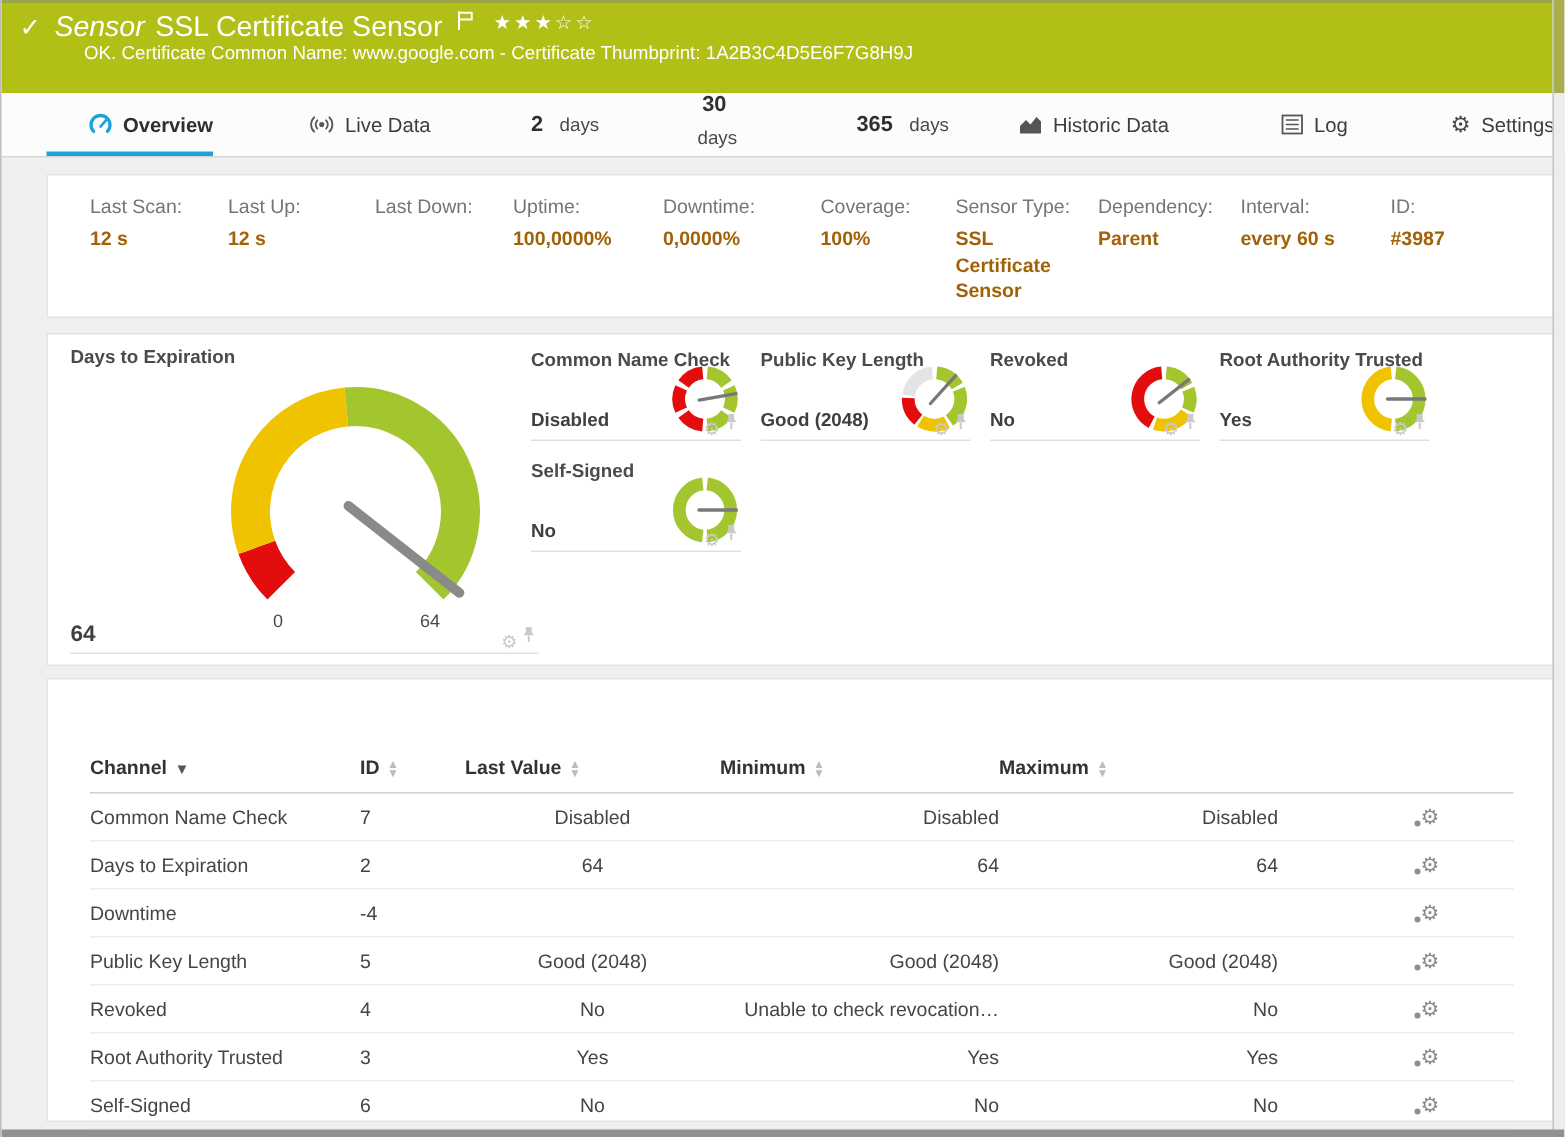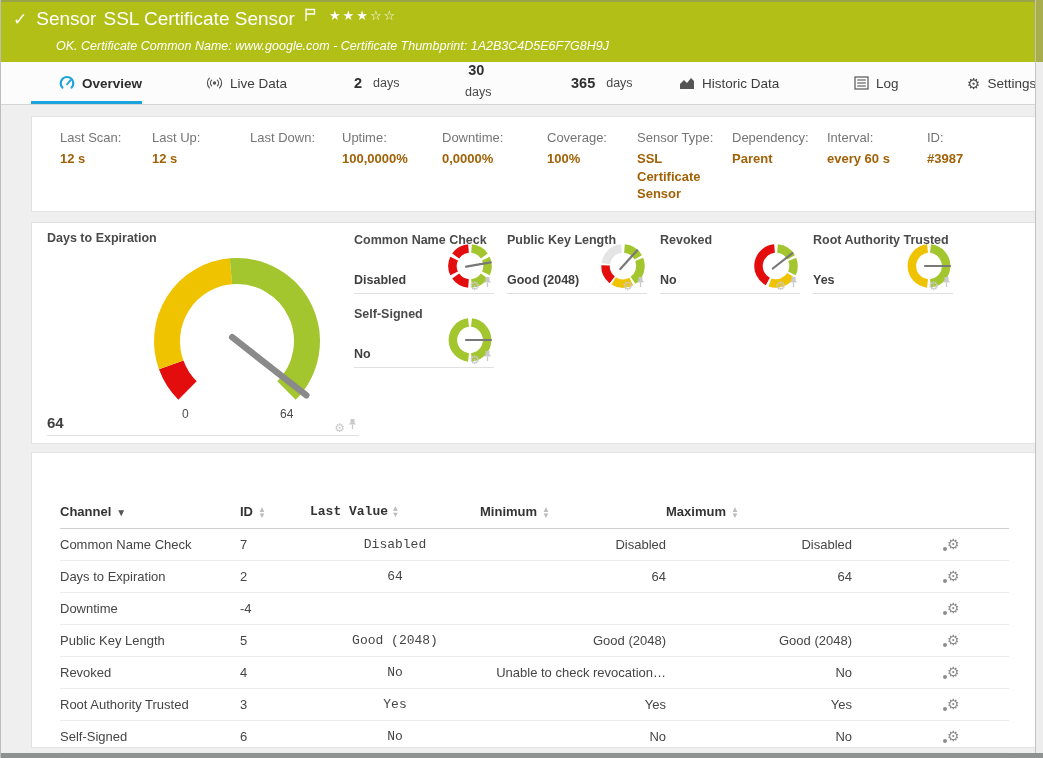--- a/index.html
+++ b/index.html
@@ -7,25 +7,25 @@
           font-family:"Liberation Sans","DejaVu Sans",sans-serif;border-left:1px solid #bdbdbd;box-sizing:border-box;}
   
   .gutter{position:absolute;right:0;top:0;width:7px;height:100%;background:#ededed;border-left:1px solid #c2c2c2;z-index:6;}
   .gutter .g-top{height:62px;background:#a8ae4d;}
   .bottom-strip{position:absolute;left:0;bottom:0;width:100%;height:5px;background:#8e9392;z-index:7;}
 
   
   .hdr{position:relative;height:62px;background:#b1bf17;border-top:2px solid #9ca448;box-sizing:border-box;color:#fff;}
   .hdr-row1{position:absolute;left:12px;top:6px;display:flex;align-items:center;}
   .hdr-check{font-size:17px;font-weight:bold;margin-right:9px;}
-  .hdr-kind{font-size:19px;margin-right:7px;}
+  .hdr-kind{font-style:italic;font-size:19px;margin-right:7px;}
   .hdr-title{font-size:19px;}
   .hdr-flag{margin:-6px 0 0 9px;}
   .hdr-stars{font-size:13px;letter-spacing:2px;margin:-8px 0 0 12px;}
-  .hdr-status{position:absolute;left:55px;top:37px;font-size:12.5px;font-style:italic;}
+  .hdr-status{position:absolute;left:55px;top:26px;font-size:12.5px;}
 
   
   .tabbar{position:relative;height:42px;background:#fcfcfc;border-bottom:1px solid #d5d5d5;}
   .tab{position:absolute;top:0;height:42px;display:flex;align-items:center;gap:7px;
        font-size:13.5px;color:#3d3d3d;cursor:pointer;white-space:nowrap;}
   .tab.active{font-weight:bold;color:#2e2e2e;}
   .tab.active::after{content:"";position:absolute;left:0;right:0;bottom:0;height:3px;background:#1ba4dc;}
   .tab .ticon{display:flex;align-items:center;}
   .tab b{font-size:14.5px;color:#2f2f2f;margin-right:4px;}
   .tab .dlbl{font-size:12.5px;color:#4a4a4a;}
@@ -60,21 +60,21 @@
   .gsmall .gtitle{position:absolute;left:0;top:0;}
   .row1{top:10px;} .row2{top:84px;}
   .c1{left:322px;} .c2{left:475px;} .c3{left:628px;} .c4{left:781px;}
 
   
   .card.table-card{top:347px;height:296px;}
   table.chan{border-collapse:collapse;margin:45px 0 0 28px;width:949px;table-layout:fixed;font-size:13px;color:#454545;}
   table.chan th{font-size:13px;color:#333;font-weight:bold;text-align:left;padding:6px 0 9px 0;border-bottom:1px solid #d0d0d0;white-space:nowrap;}
   table.chan td{padding:8px 0;border-bottom:1px solid #ebebeb;white-space:nowrap;overflow:hidden;}
   .col-id{width:70px;} .col-ch{width:180px;} .col-lv{width:170px;} .col-min{width:186px;} .col-max{width:186px;} .col-g{width:157px;}
-  .al-c{text-align:center;font-family:Liberation Mono, monospace;} .al-r{text-align:right;}
+  .al-c{text-align:center;} .al-r{text-align:right;}
   th.al-c{text-align:center;} th.al-r{text-align:right;}
   .sort-desc{font-size:10px;color:#555;margin-left:5px;}
   .sorticon{display:inline-block;vertical-align:middle;margin-left:5px;line-height:0;}
   .sorticon i{display:block;font-style:normal;font-size:8px;color:#bcbcbc;line-height:6px;}
   .rowgear{position:relative;display:inline-block;font-size:14px;color:#8d8d8d;line-height:1;margin-left:95px;cursor:pointer;}
   .rg-dot{position:absolute;left:-4px;bottom:0;width:4px;height:4px;border-radius:50%;background:#8d8d8d;}
 </style>
 </head>
 <body>
 

